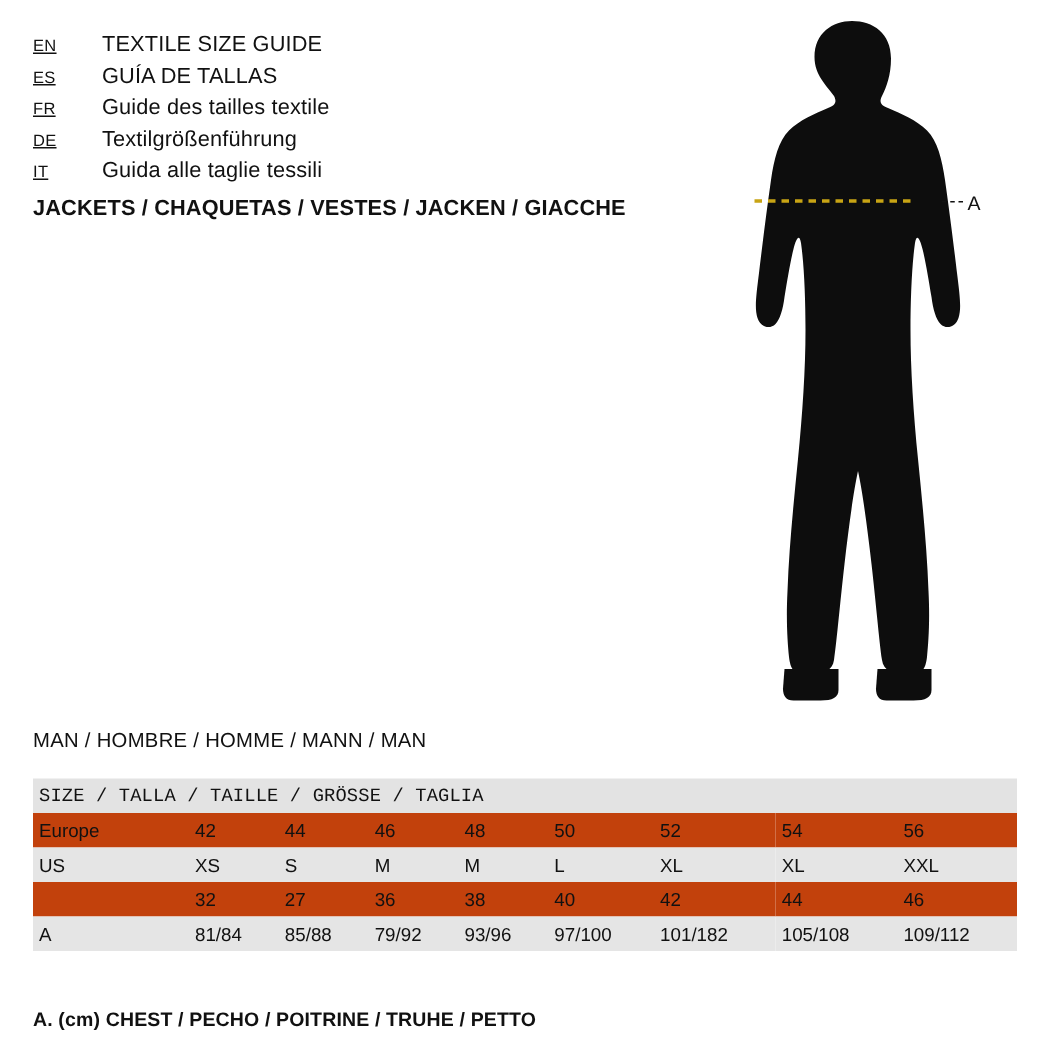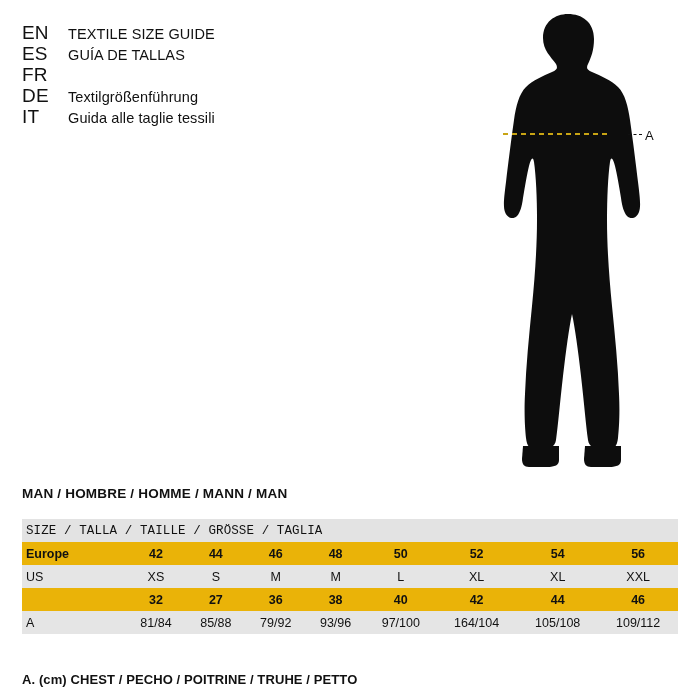--- a/index.html
+++ b/index.html
@@ -28,22 +28,23 @@
     top: 22px;
     width: 430px;
   }
   .lang-row {
     display: flex;
     align-items: baseline;
     height: 21px;
   }
   .lang-code {
     width: 46px;
-    font-size: 19px;
+    font-size: 11px;
     letter-spacing: .2px;
+    text-decoration: underline;
   }
   .lang-text {
     font-size: 14.5px;
     letter-spacing: .1px;
   }
 
   .cat-block {
     position: absolute;
     left: 22px;
     top: 128px;
@@ -80,51 +81,50 @@
     width: 14px;
     border-top: 1.5px dashed #111;
   }
 
   
   .man-title {
     position: absolute;
     left: 22px;
     top: 486px;
     font-size: 13.5px;
-    font-weight: bold;
+    font-weight: normal;
     letter-spacing: .2px;
   }
 
   table.size-table {
     position: absolute;
     left: 22px;
     top: 519px;
     width: 656px;
     border-collapse: collapse;
     font-size: 12.5px;
   }
   table.size-table td {
     padding: 3px 4px;
     height: 17px;
-    text-align: center;
     color: #111;
   }
   table.size-table td.rowhead {
     text-align: left;
     padding-left: 4px;
     width: 96px;
   }
   tr.head-row td {
     background: #e3e3e3;
     text-align: left;
     font-size: 12.5px;
     letter-spacing: .1px;
     font-family: Liberation Mono, monospace;
   }
-  tr.shade td { background: #eab308; font-weight: bold; }
+  tr.shade td { background: #c2410c; }
   tr.plain td { background: #e5e5e5; }
 
   .foot-note {
     position: absolute;
     left: 22px;
     top: 672px;
     font-size: 13px;
     font-weight: bold;
     letter-spacing: .1px;
   }
@@ -138,32 +138,34 @@
     <div class="lang-row">
       <div class="lang-code">EN</div>
       <div class="lang-text">TEXTILE SIZE GUIDE</div>
     </div>
     <div class="lang-row">
       <div class="lang-code">ES</div>
       <div class="lang-text">GUÍA DE TALLAS</div>
     </div>
     <div class="lang-row">
       <div class="lang-code">FR</div>
+      <div class="lang-text">Guide des tailles textile</div>
     </div>
     <div class="lang-row">
       <div class="lang-code">DE</div>
       <div class="lang-text">Textilgrößenführung</div>
     </div>
     <div class="lang-row">
       <div class="lang-code">IT</div>
       <div class="lang-text">Guida alle taglie tessili</div>
     </div>
   </div>
 
   <div class="cat-block">
+    <div class="cat-line">JACKETS / CHAQUETAS / VESTES / JACKEN / GIACCHE</div>
   </div>
 
   <div class="figure-wrap">
     <svg width="235" height="465" viewBox="0 0 235 465">
       <path fill="#0d0d0d" d="
         M 88 28
         C 88 12, 100 4, 113 4
         C 127 4, 139 12, 139 29
         C 139 40, 136 48, 133 54
         C 131 58, 132 60, 137 62
@@ -249,21 +251,21 @@
         <td>44</td>
         <td>46</td>
       </tr>
       <tr class="plain">
         <td class="rowhead">A</td>
         <td>81/84</td>
         <td>85/88</td>
         <td>79/92</td>
         <td>93/96</td>
         <td>97/100</td>
-        <td>164/104</td>
+        <td>101/182</td>
         <td>105/108</td>
         <td>109/112</td>
       </tr>
     </tbody>
   </table>
 
   <div class="foot-note">A. (cm) CHEST / PECHO / POITRINE / TRUHE / PETTO</div>
 
 </div>
 

